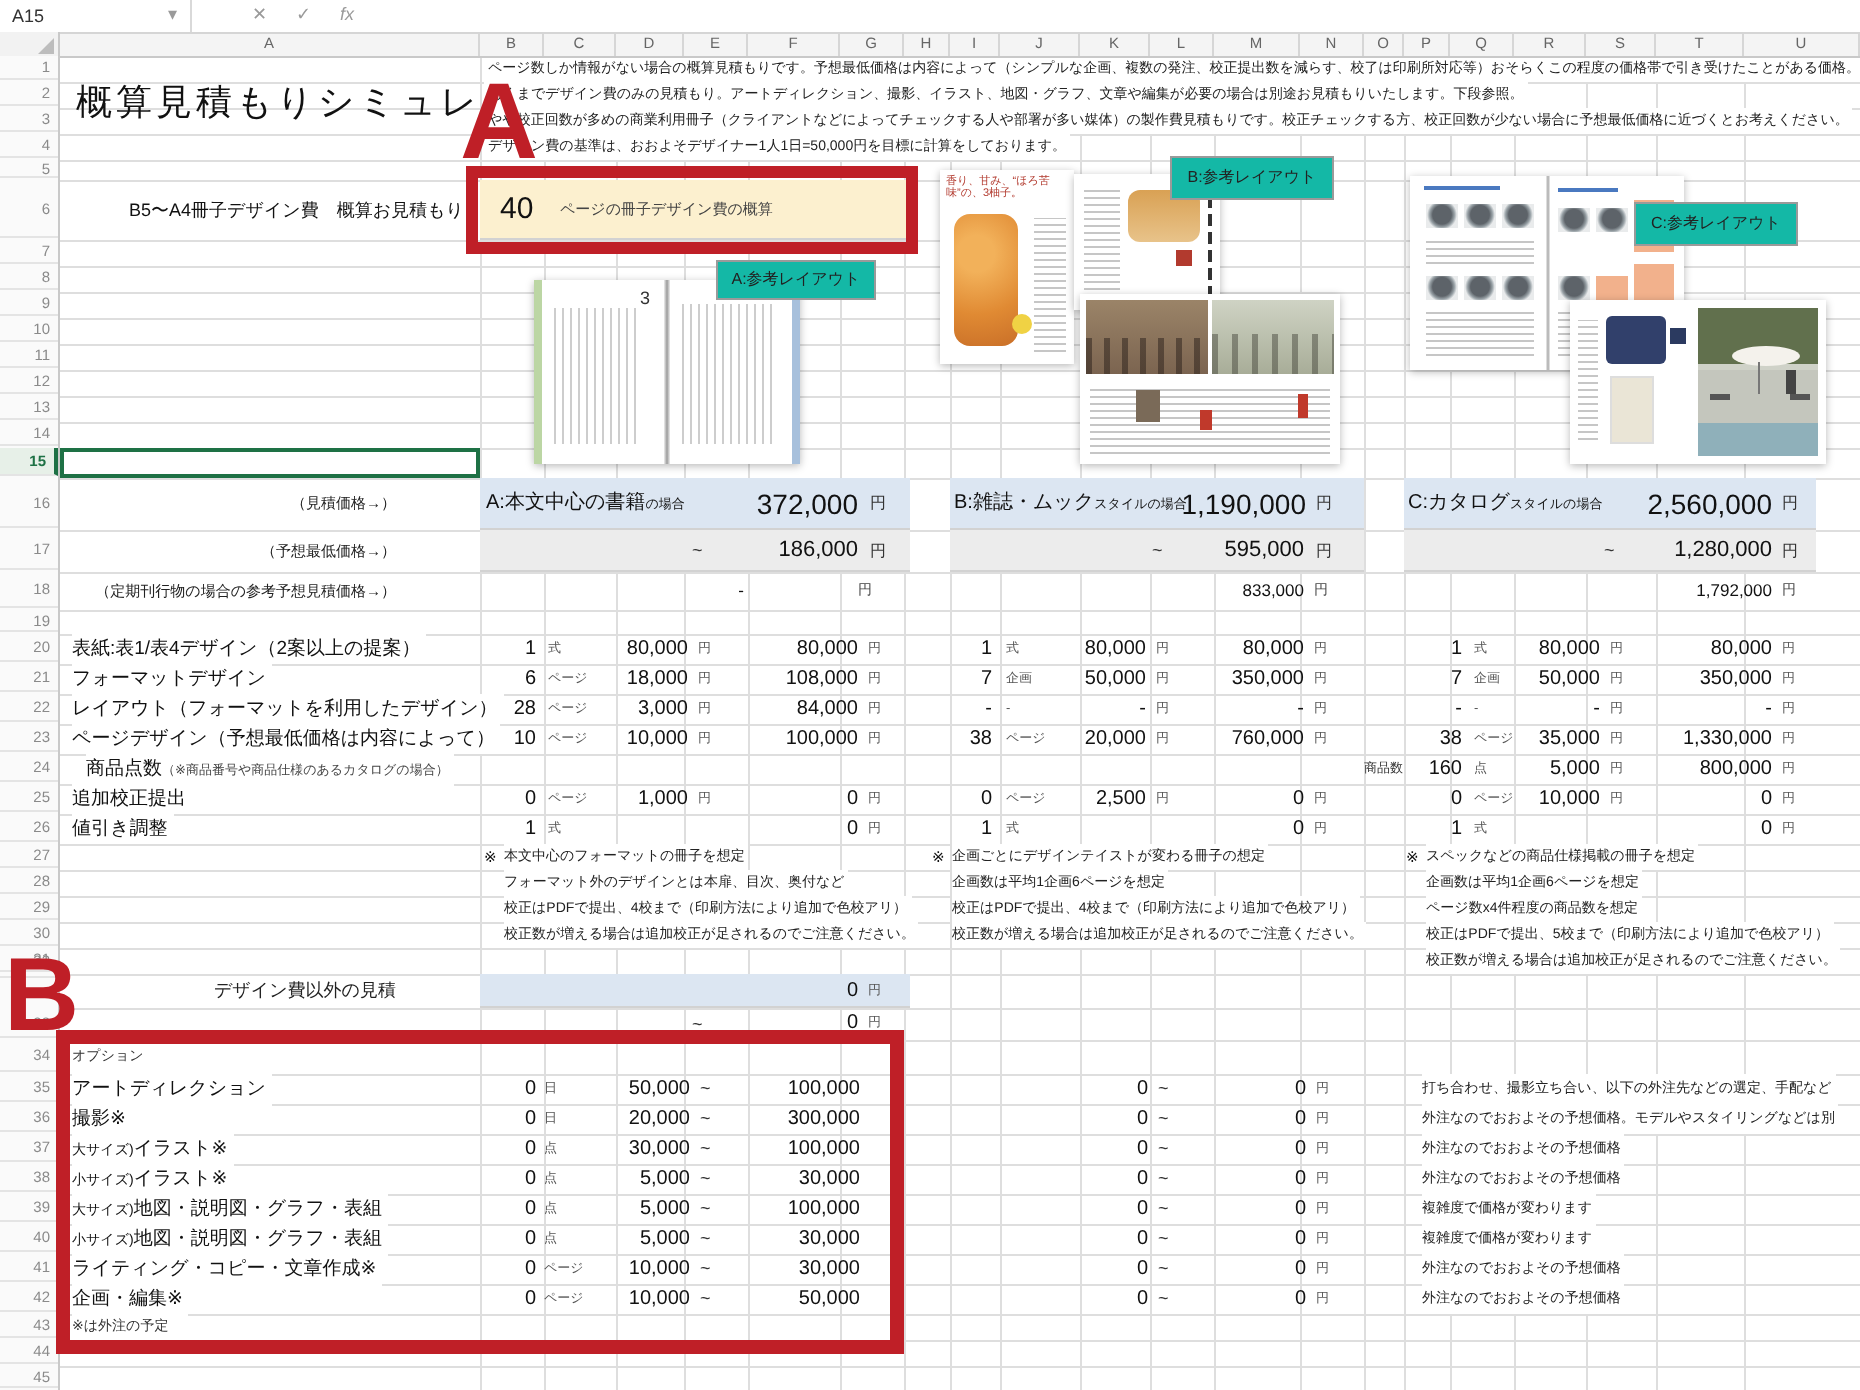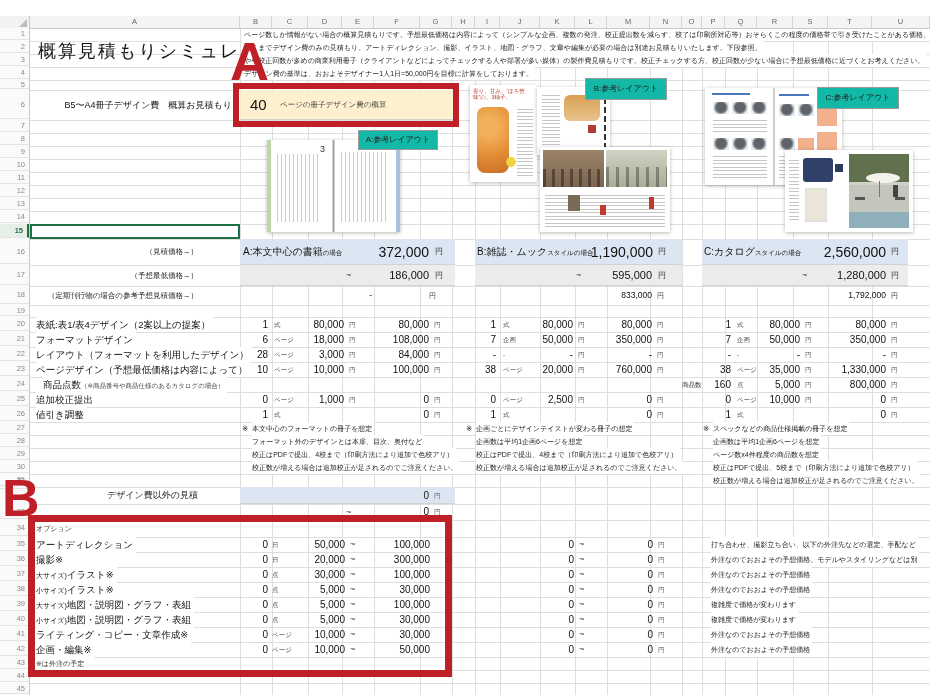--- a/index.html
+++ b/index.html
@@ -68,20 +68,27 @@
   .hcols{position:absolute;background:repeating-linear-gradient(0deg,#c6c6c6 0 1px,transparent 1px 3.5px)}
   .cam{position:absolute;width:16px;height:12px;background:radial-gradient(circle at 50% 45%,#5d6369 0 45%,#9aa3a8 60%,#e9ebec 72%)}
   .sal{position:absolute;background:#f2b18c}
   .bh{position:absolute;height:2px;background:#4a79c0}
 </style>
 </head>
 <body>
 
 <div id="app">
 
+  <div id="formula-bar">
+    <div id="name-box">A15</div>
+    <span class="fbicon" style="left:84px">▾</span>
+    <span class="fbicon" style="left:126px">✕</span>
+    <span class="fbicon" style="left:148px">✓</span>
+    <span class="fbicon" style="left:170px;font-style:italic">fx</span>
+  </div>
 
   <div id="corner-cell">
       <i></i>
     </div>
   <div id="col-header-row">
       <div class="colh" style="left: 30px; width: 210px;">A</div>
       <div class="colh" style="left: 240px; width: 32px;">B</div>
       <div class="colh" style="left: 272px; width: 36px;">C</div>
       <div class="colh" style="left: 308px; width: 34px;">D</div>
       <div class="colh" style="left: 342px; width: 32px;">E</div>
@@ -628,20 +635,20 @@
       <div class="abs" style="left:28%;top:26%;width:34px;height:10px;border-radius:50%;background:#f4f2ec"></div>
       <div class="abs" style="left:50%;top:36%;width:1px;height:16px;background:#777"></div>
       <div class="abs" style="right:18%;top:42%;width:5px;height:12px;background:#444"></div>
       <div class="abs" style="left:10%;top:58%;width:10px;height:3px;background:#555"></div>
       <div class="abs" style="right:6%;top:58%;width:10px;height:3px;background:#555"></div>
     </div>
   </div>
 
   <div class="laybox" style="left:358px;top:130px;width:78px;height:18px;line-height:18px">A:参考レイアウト</div>
   <div class="laybox" style="left:585px;top:78px;width:80px;height:20px;line-height:20px">B:参考レイアウト</div>
-  <div class="laybox" style="left:817px;top:87px;width:80px;height:20px;line-height:20px">C:参考レイアウト</div>
+  <div class="laybox" style="left:817px;top:101px;width:80px;height:20px;line-height:20px">C:参考レイアウト</div>
 
   <div class="redbox" style="left:233px;top:83px;width:226px;height:44px;border-width:6px"></div>
   <div class="redbox" style="left:28px;top:515px;width:424px;height:162px;border-width:7px"></div>
   <div class="redletter" style="left:230px;top:34px;font-size:54px">A</div>
   <div class="redletter" style="left:2px;top:472px;font-size:52px">B</div>
 
 </div>
 
 </body></html>

